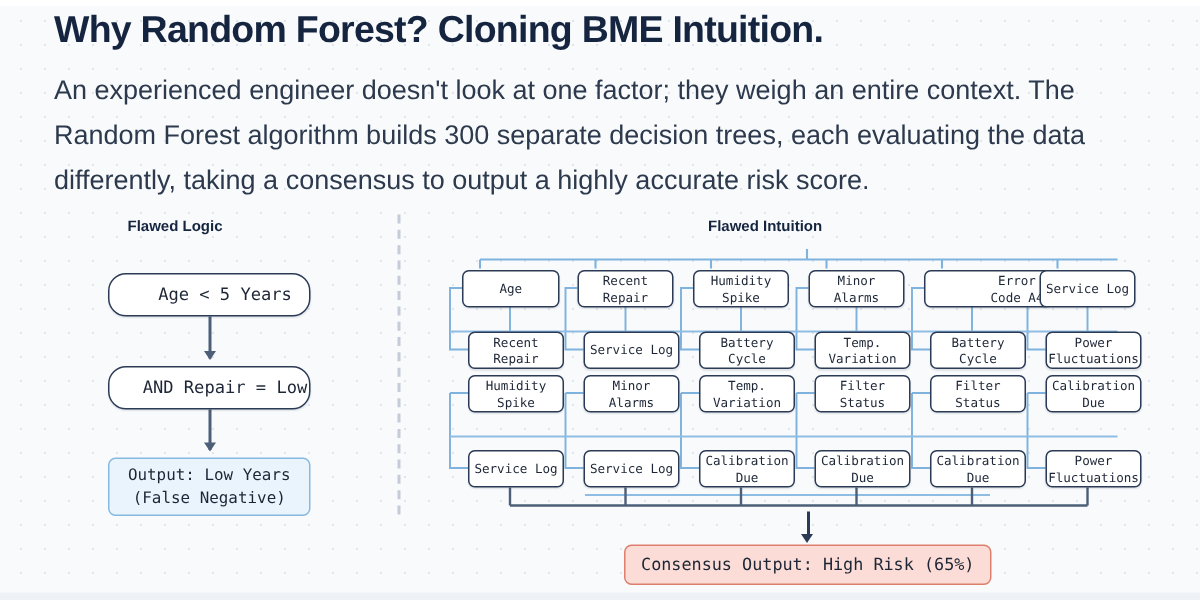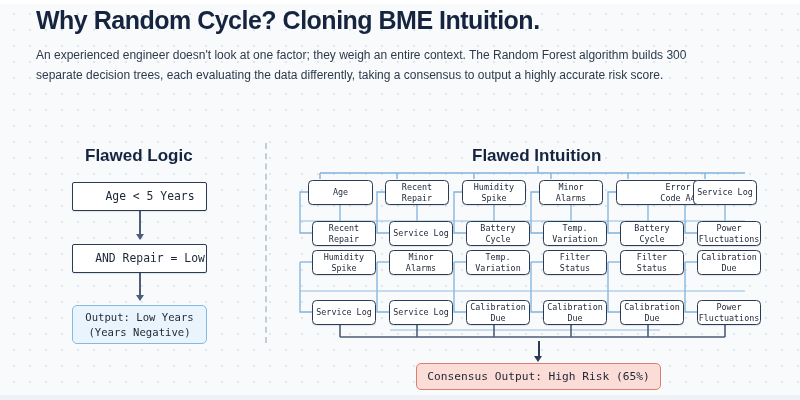--- a/index.html
+++ b/index.html
@@ -41,53 +41,53 @@
     font-size: 25px;
     font-weight: bold;
     color: #15243f;
     letter-spacing: -0.5px;
     line-height: 1.15;
     white-space: nowrap;
   }
 
   #subtitle {
     margin-top: 11px;
-    font-size: 12px;
+    font-size: 18px;
     color: #2d3a4d;
     line-height: 1.66;
     width: 700px;
   }
 
   
   #divider {
     position: absolute;
     left: 265px;
     top: 143px;
     width: 0;
     height: 200px;
     border-left: 2px dashed #c3ccd8;
   }
 
   
   .section-heading {
     position: absolute;
-    font-size: 17px;
+    font-size: 10px;
     font-weight: bold;
     color: #15243f;
     white-space: nowrap;
   }
   #flawed-heading  { left: 85px;  top: 146px; }
   #cloned-heading  { left: 472px; top: 146px; }
 
   
   .node {
     position: absolute;
     background: #ffffff;
     border: 1.6px solid #2b3a55;
-    border-radius: 2px;
+    border-radius: 12px;
     font-family: "DejaVu Sans Mono", monospace;
     color: #1d2636;
     display: flex;
     align-items: center;
     justify-content: center;
     text-align: center;
     line-height: 1.22;
     box-shadow: 0 1px 1px rgba(20,35,60,0.10);
     z-index: 5;
     padding-left: 21px;
@@ -218,21 +218,21 @@
   }
 </style>
 </head>
 <body>
 
 <div id="slide">
 
   <div id="top-strip"></div>
 
   <div id="header">
-    <div id="title">Why Random Cycle? Cloning BME Intuition.</div>
+    <div id="title">Why Random Forest? Cloning BME Intuition.</div>
     <div id="subtitle">An experienced engineer doesn't look at one factor; they weigh an entire context. The Random Forest algorithm builds 300 separate decision trees, each evaluating the data differently, taking a consensus to output a highly accurate risk score.</div>
   </div>
 
   <svg id="wires" viewBox="0 0 800 400" xmlns="http://www.w3.org/2000/svg">
     <g fill="none" stroke="#7fb3dd" stroke-width="1.4">
 
       <path d="M538,166 L538,173 M320,173 L745,173"></path>
       <path d="M320,173 L320,179"></path>
       <path d="M397,173 L397,179"></path>
       <path d="M474,173 L474,179"></path>
@@ -298,21 +298,21 @@
   <div class="node left-node" id="left-node-0">Age &lt; 5 Years</div>
 
   <div class="varrow" id="larrow-0"></div>
 
   <div class="node left-node" id="left-node-1">AND Repair = Low</div>
 
   <div class="varrow" id="larrow-1"></div>
 
   <div id="left-output">
     <span>Output: Low Years</span>
-    <span>(Years Negative)</span>
+    <span>(False Negative)</span>
   </div>
 
   <div class="section-heading" id="cloned-heading">Flawed Intuition</div>
 
   <div class="node tree-node" style="left:308px;top:180px;width:65px;">Age</div>
   <div class="node tree-node" style="left:312px;top:221px;width:64px;">Recent Repair</div>
   <div class="node tree-node" style="left:312px;top:250px;width:64px;">Humidity Spike</div>
   <div class="node tree-node" style="left:312px;top:300px;width:64px;">Service Log</div>
 
   <div class="node tree-node" style="left:385px;top:180px;width:64px;">Recent Repair</div>

